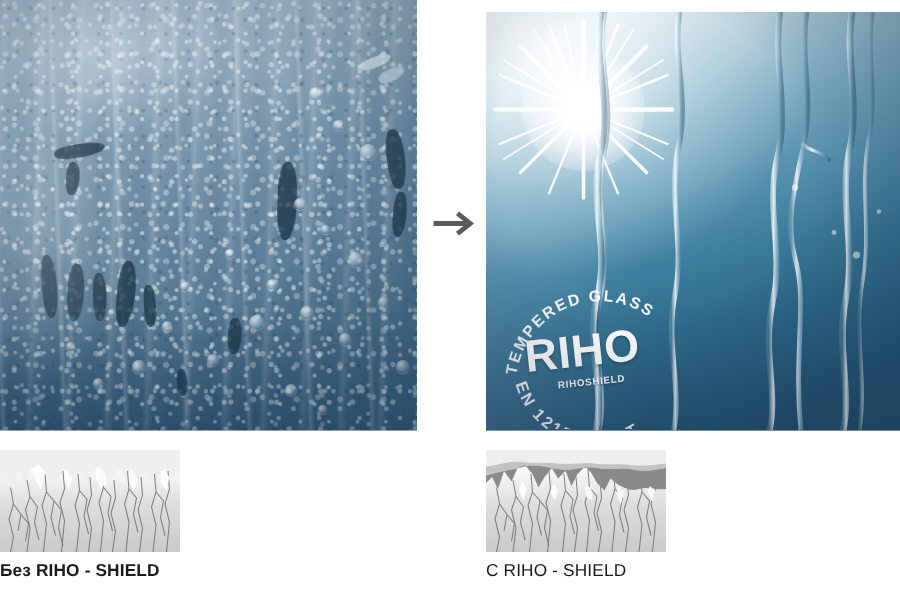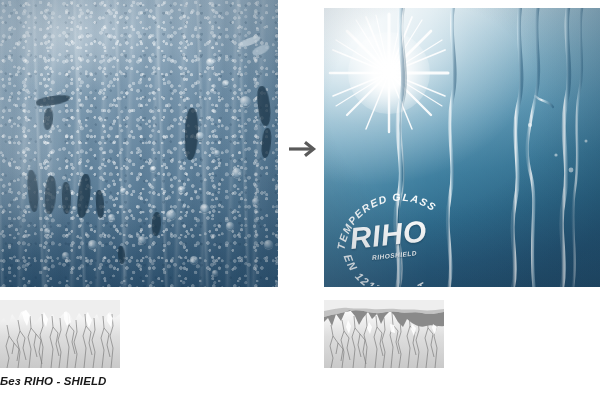--- a/index.html
+++ b/index.html
@@ -3,21 +3,21 @@
 <meta charset="utf-8">
 <style>
   html,body{margin:0;padding:0;}
   body{
     width:600px;height:400px;
     background:#ffffff;
     font-family:"Liberation Sans", sans-serif;
     overflow:hidden;
     position:relative;
   }
-  .stage{position:absolute;left:0;top:0;width:492px;height:400px;font-style:italic;}
+  .stage{position:absolute;left:0;top:0;width:492px;height:400px;}
 
   
   .photo-left{
     position:absolute;left:0;top:0;width:278px;height:287px;
     overflow:hidden;
     background:#7f98ab;
   }
   .pl-base{
     position:absolute;inset:0;
     background:
@@ -442,14 +442,15 @@
         <path d="M24 20 L27 26 L25 34 L22 27 Z"></path>
         <path d="M45 22 L48 27 L46 34 L43 28 Z"></path>
         <path d="M66 24 L70 25 L71 33 L67 32 Z"></path>
         <path d="M88 24 L92 28 L90 36 L87 29 Z"></path>
         <path d="M109 24 L113 27 L111 35 L108 28 Z"></path>
       </g>
     </svg>
   </div>
 
   <div class="caption left">Без RIHO - SHIELD</div>
+  <div class="caption right">С RIHO - SHIELD</div>
 
 </div>
 
 </body></html>

